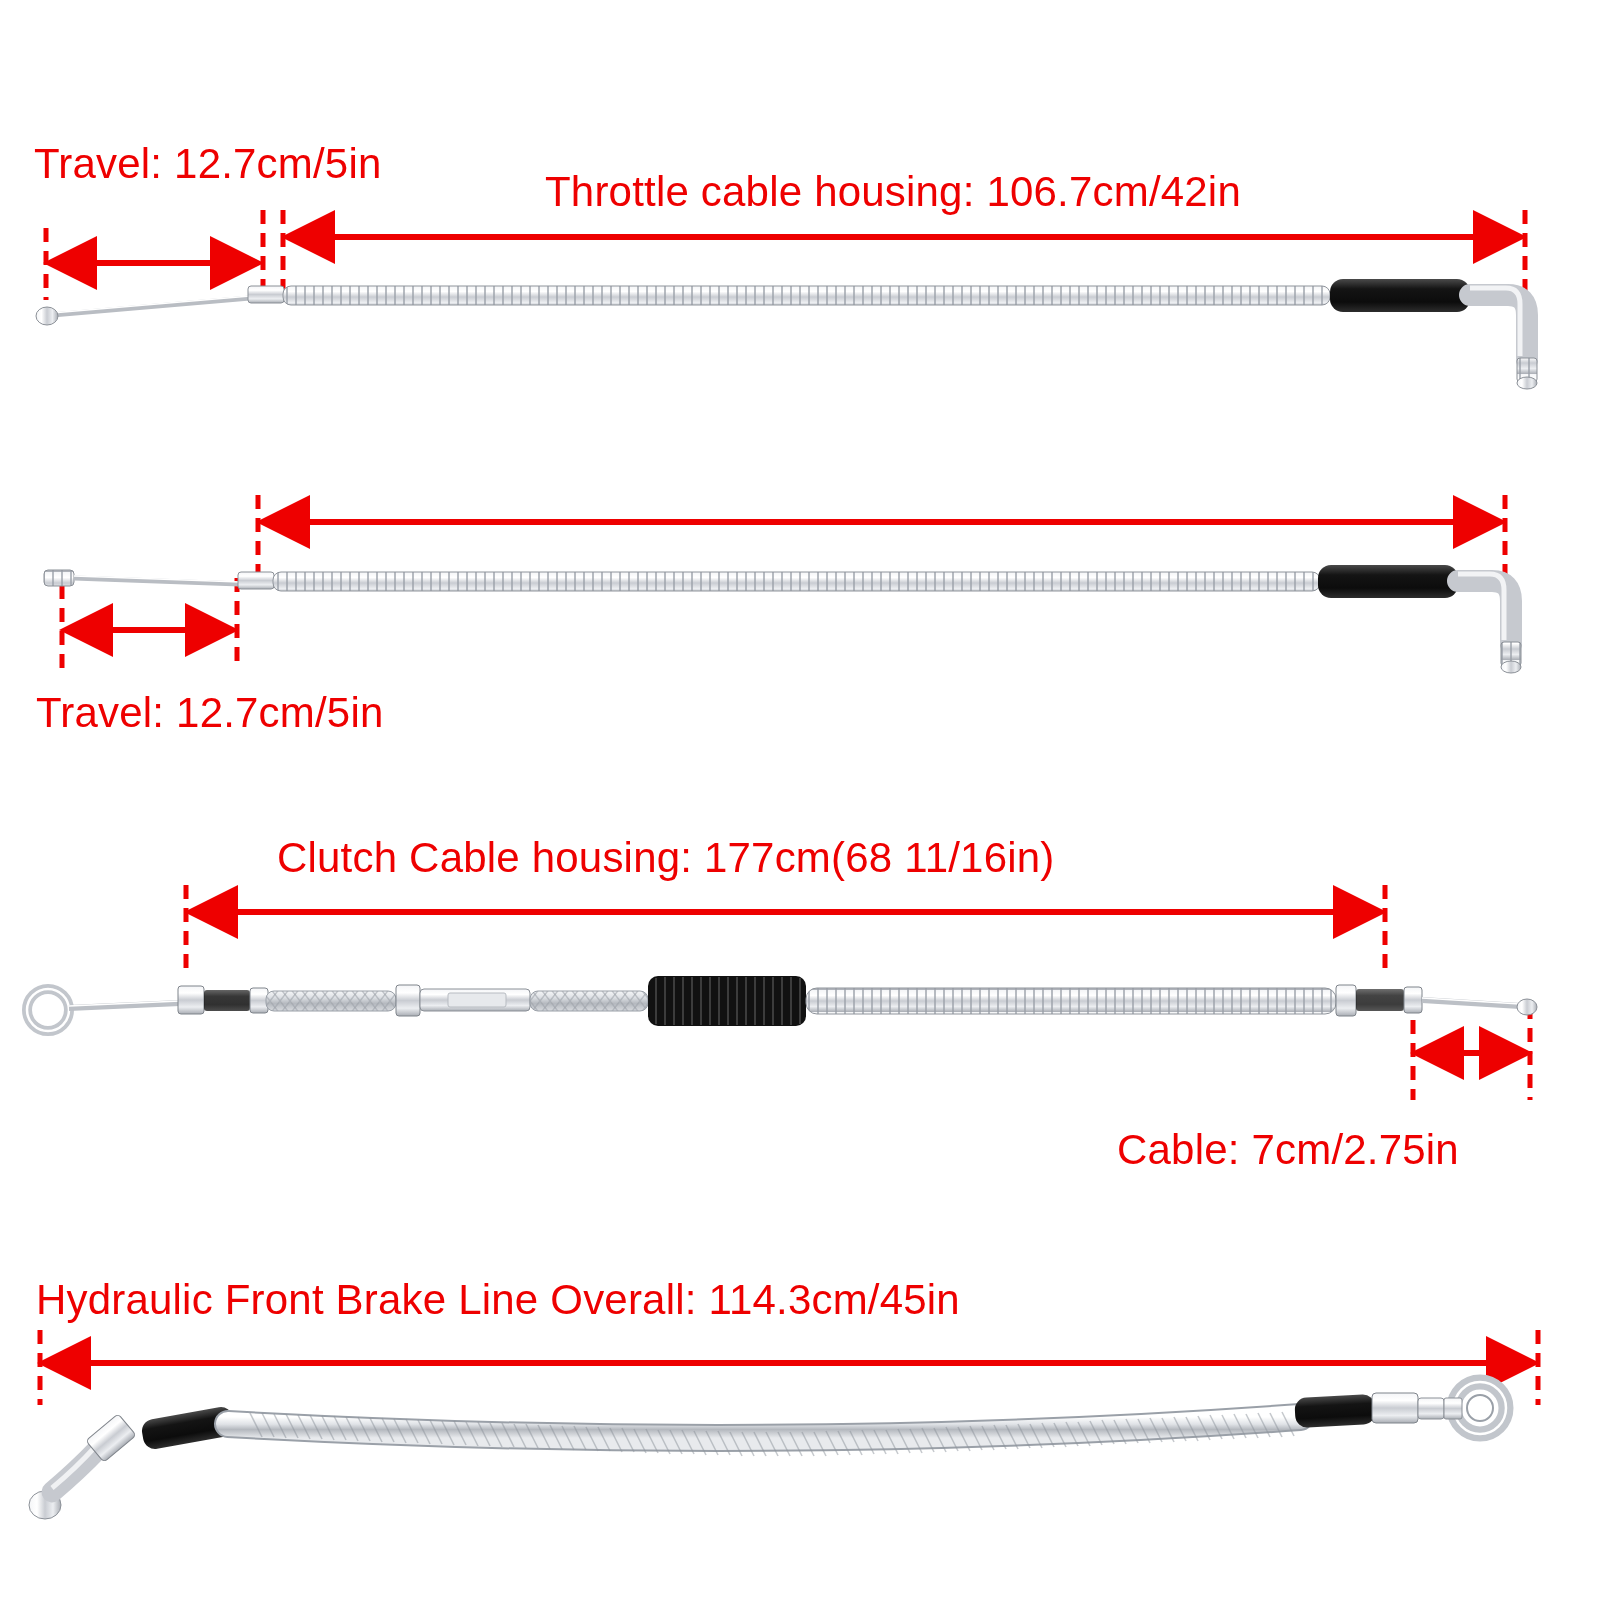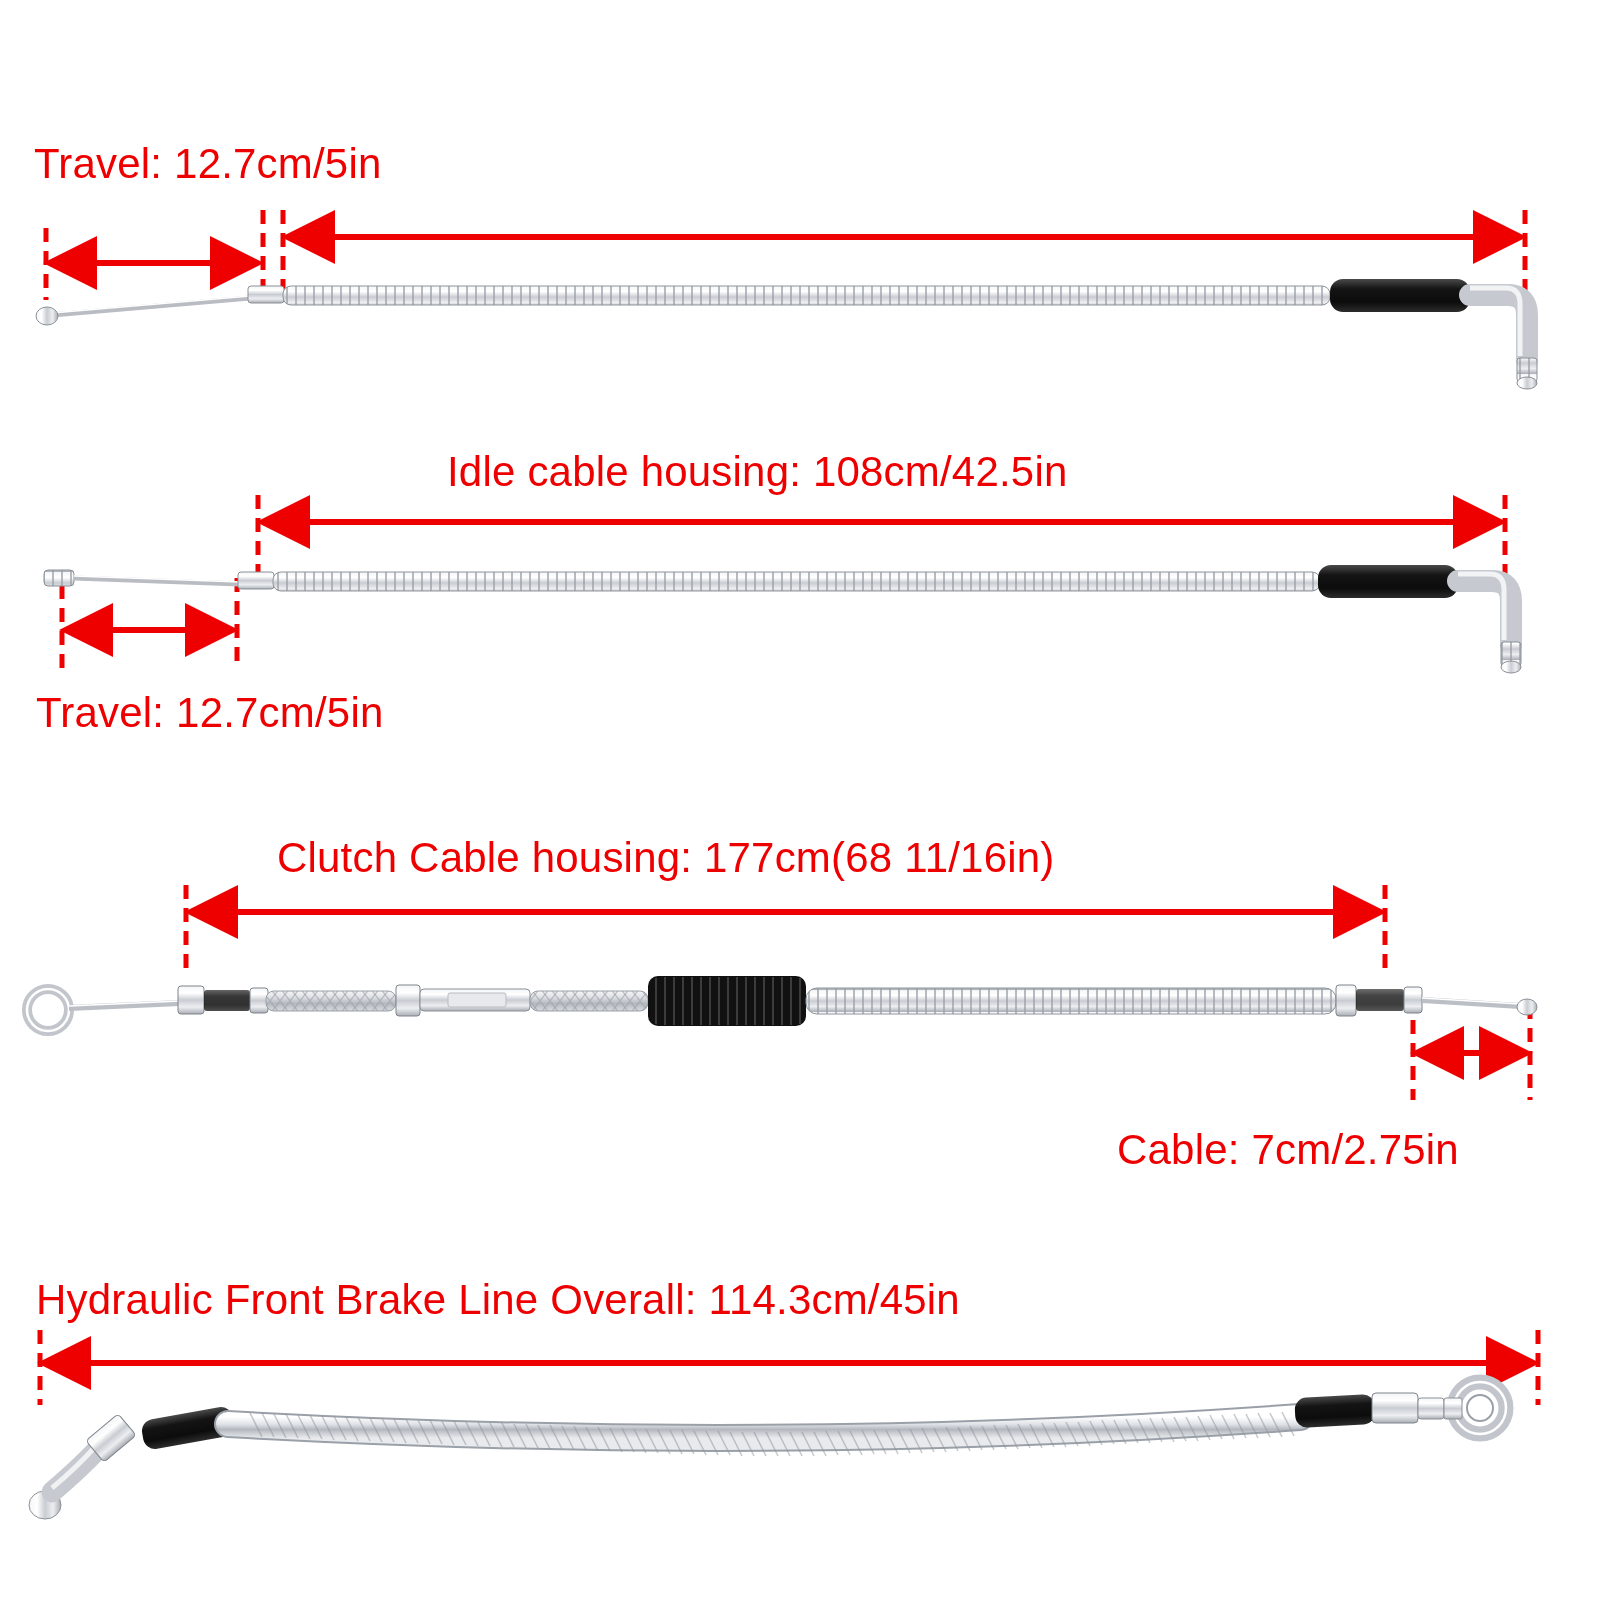--- a/index.html
+++ b/index.html
@@ -37,22 +37,22 @@
     height: 1600px;
     pointer-events: none;
   }
 </style>
 </head>
 <body>
 
 <div class="stage">
 
   <div class="label" style="left:34px; top:140px;">Travel: 12.7cm/5in</div>
-
-  <div class="label" style="left:447px; top:448px;">Idle cable housing: 108cm/42.5in</div>
+  <div class="label" style="left:545px; top:168px;">Throttle cable housing: 106.7cm/42in</div>
+
   <div class="label" style="left:36px; top:689px;">Travel: 12.7cm/5in</div>
 
   <div class="label" style="left:277px; top:834px;">Clutch Cable housing: 177cm(68 11/16in)</div>
   <div class="label" style="left:1117px; top:1126px;">Cable: 7cm/2.75in</div>
 
   <div class="label bold" style="left:36px; top:1276px;">Hydraulic Front Brake Line Overall: 114.3cm/45in</div>
 
   <svg class="overlay" viewBox="0 0 1600 1600">
     <defs>
       <linearGradient id="metalGrad" x1="0" y1="0" x2="0" y2="1">

